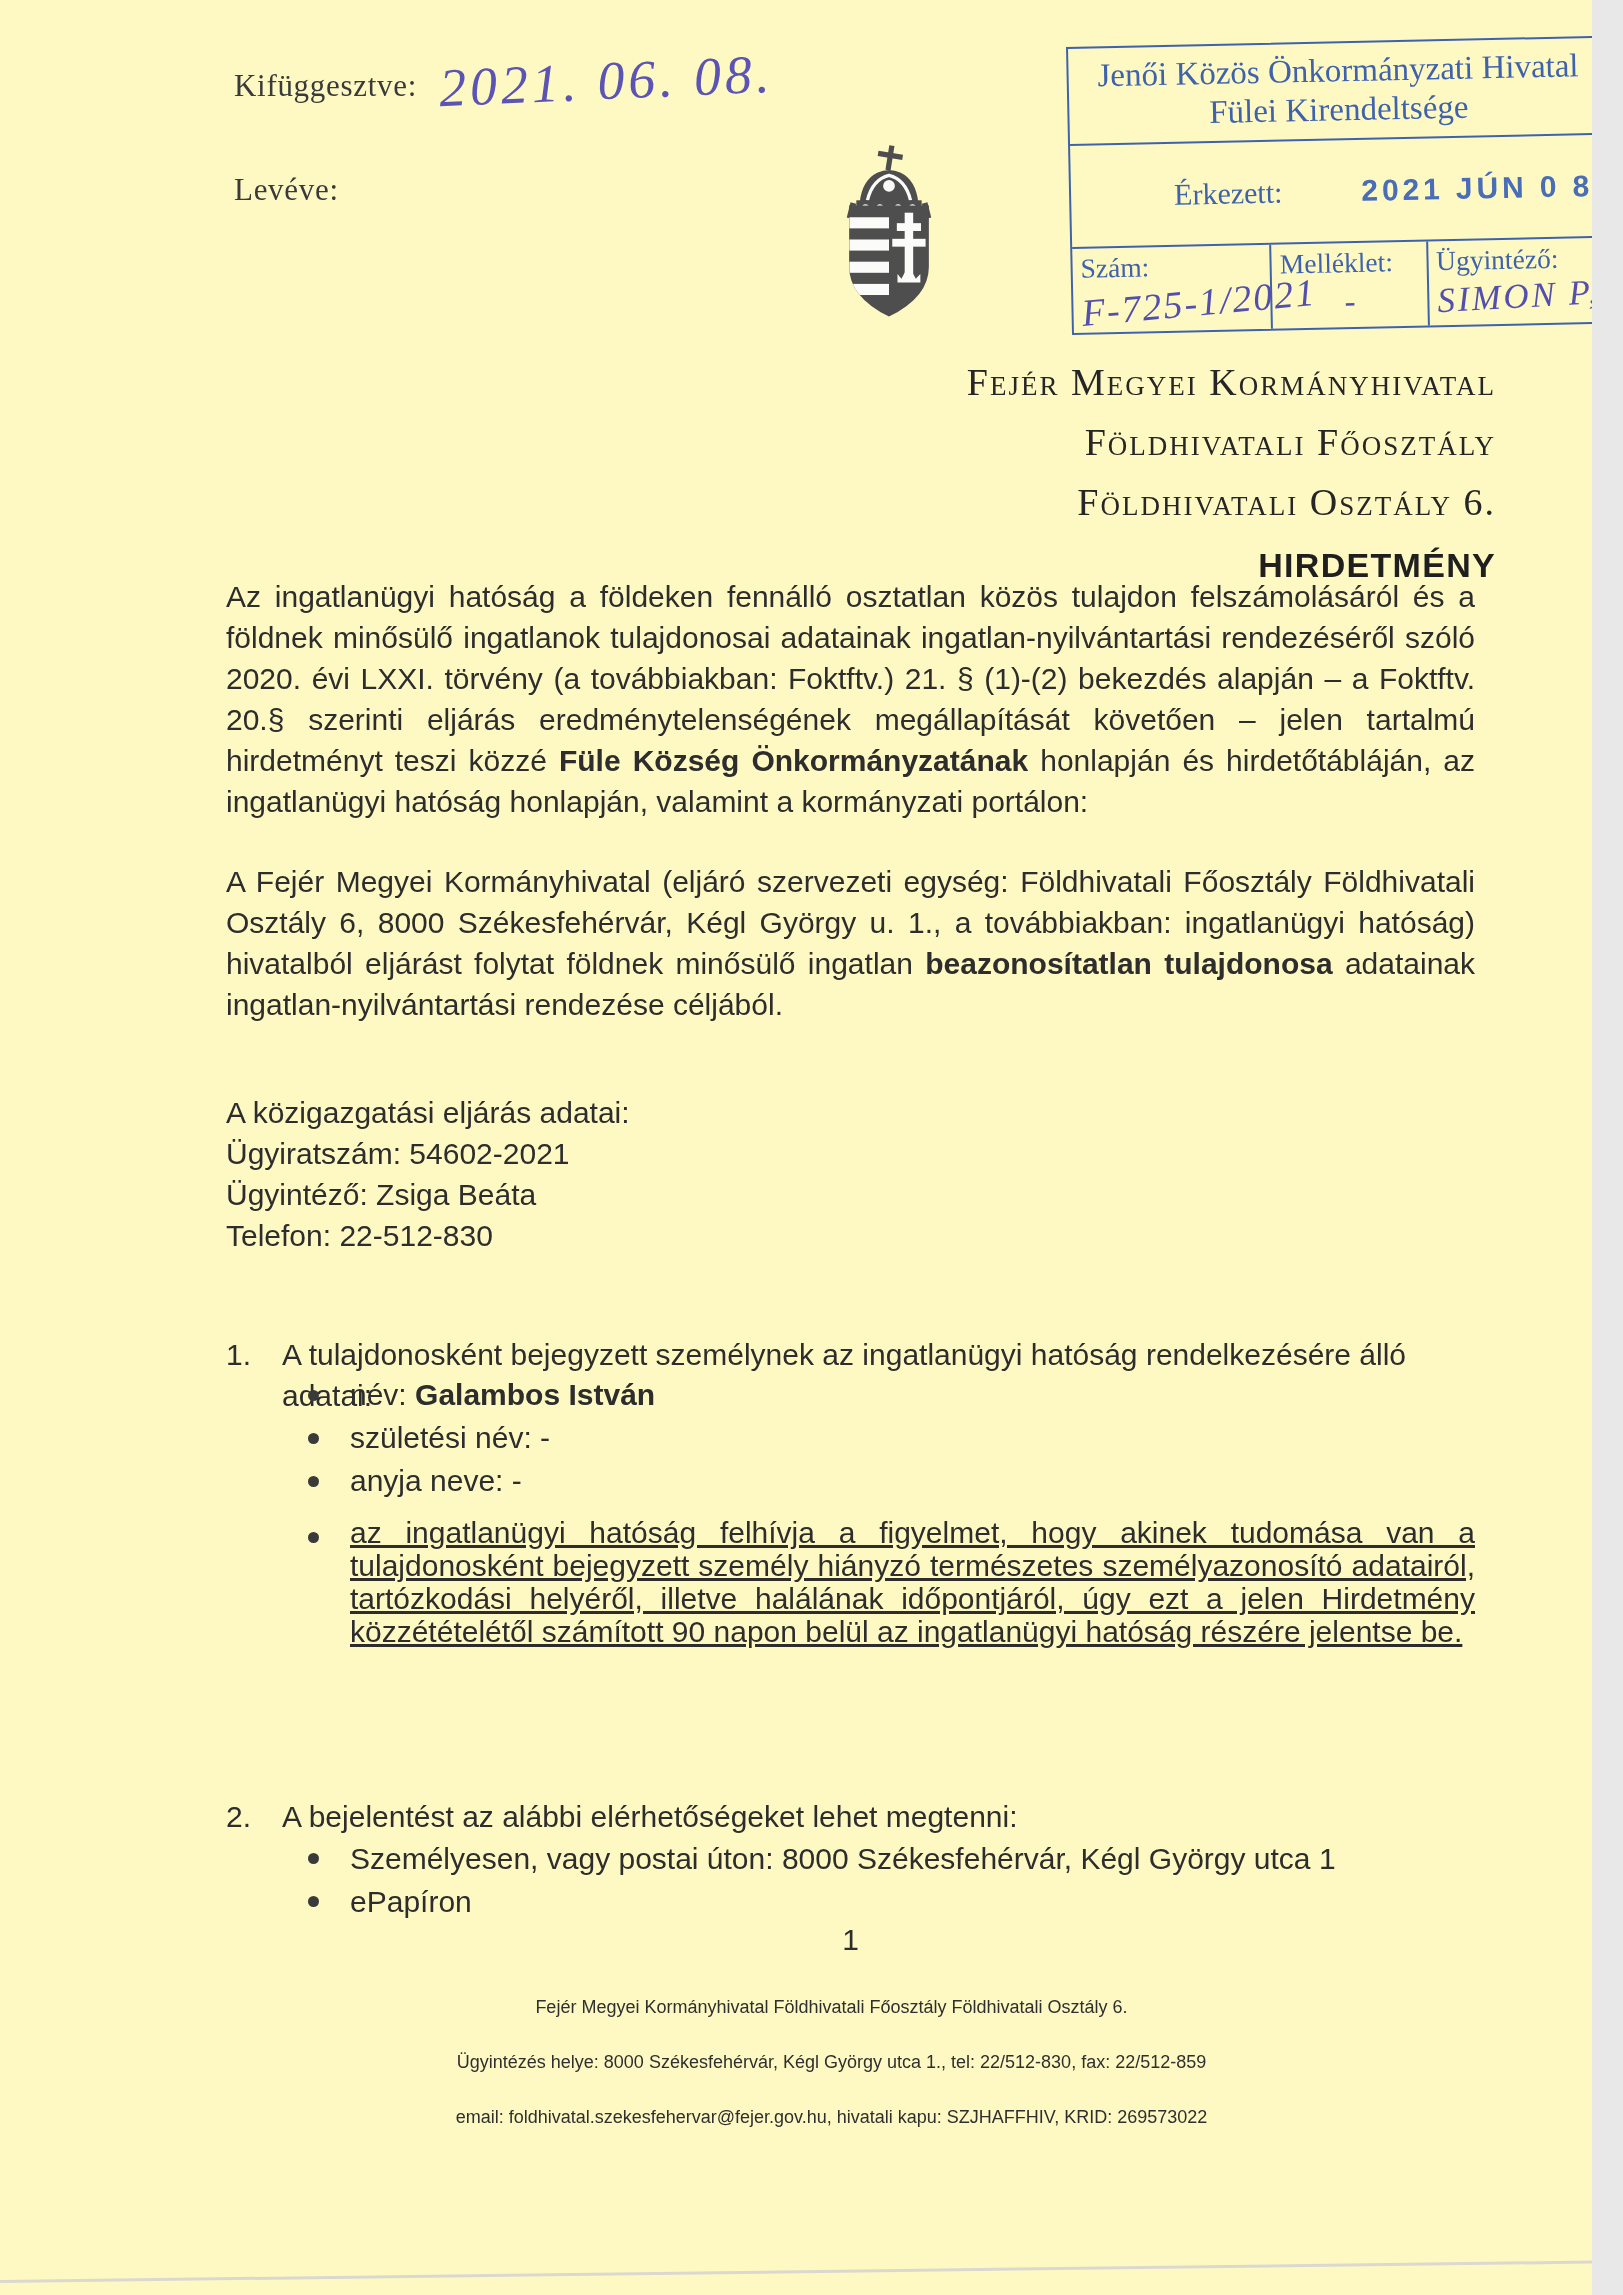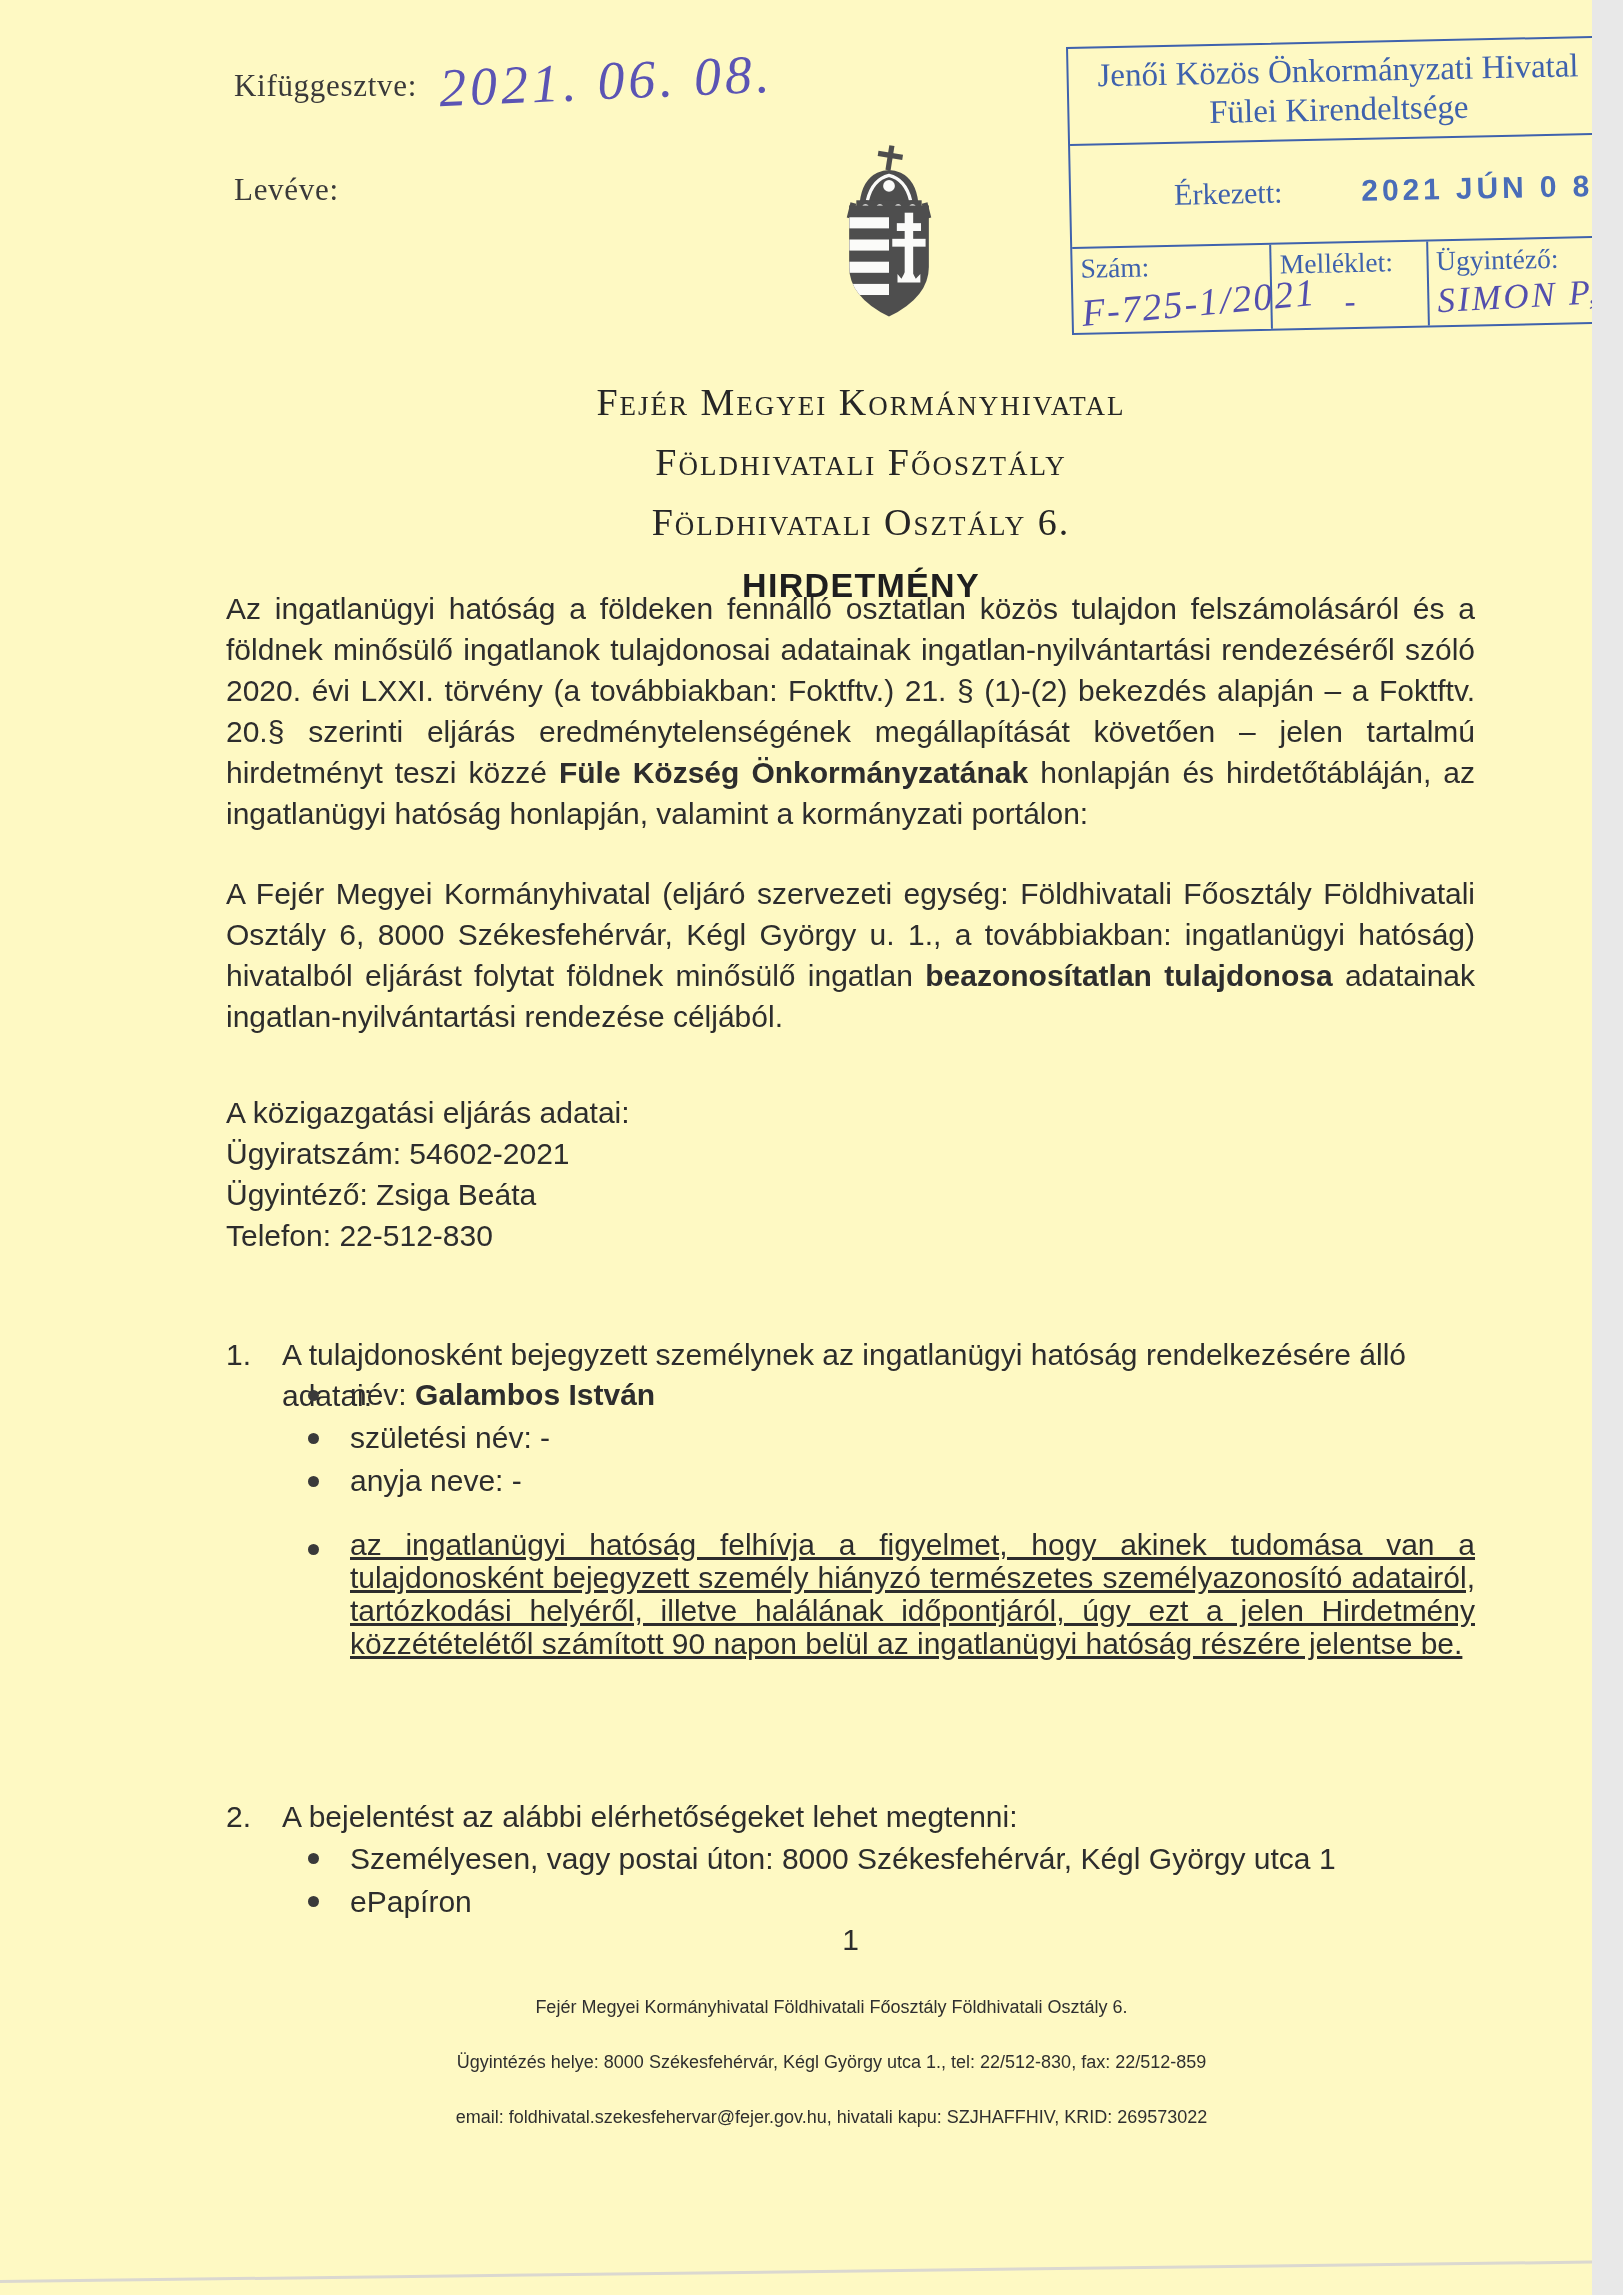--- a/index.html
+++ b/index.html
@@ -82,43 +82,43 @@
     color:#534fae;
     white-space:nowrap;
   }
   .hand.szam{display:block;font-size:38px;margin-top:0px;letter-spacing:2px;transform:rotate(-4deg);}
   .hand.dash{display:block;text-align:center;font-size:33px;margin-top:3.9px;}
   .hand.clerk{display:block;font-size:35px;letter-spacing:2.6px;margin-top:1.3px;transform:rotate(-2deg);}
   
   .coa{position:absolute;left:840px;top:145px;width:98px;height:187px;}
   
   .letterhead{
-    position:absolute;left:226px;top:372px;width:1270px;
-    text-align:center;
+    position:absolute;left:226px;top:352px;width:1270px;
+    text-align:right;
   }
   .gov-line{
     font-family:"Liberation Serif", serif;
     font-variant:small-caps;
     font-size:38px;line-height:60px;
     letter-spacing:2px;
     color:#262626;
   }
   .doc-title{
     font-size:34px;font-weight:bold;
     letter-spacing:1.3px;
     color:#1f1f1f;
     margin-top:14.4px;
   }
   
   .bodyblock{
     position:absolute;left:226px;width:1249px;
     font-size:30px;line-height:41px;
     color:#2d2d2d;
   }
-  .just{text-align:justify;margin-top:12px;}
+  .just{text-align:justify;}
   .b{font-weight:bold;}
   .par1{top:576px;}
   .par2{top:861px;}
   .case{top:1092px;}
   .case div{line-height:41px;}
   
   .item-intro{display:flex;}
   .item-num{width:56px;flex:0 0 56px;}
   .intro1{top:1334px;}
   .bullets1{top:1373px;}

